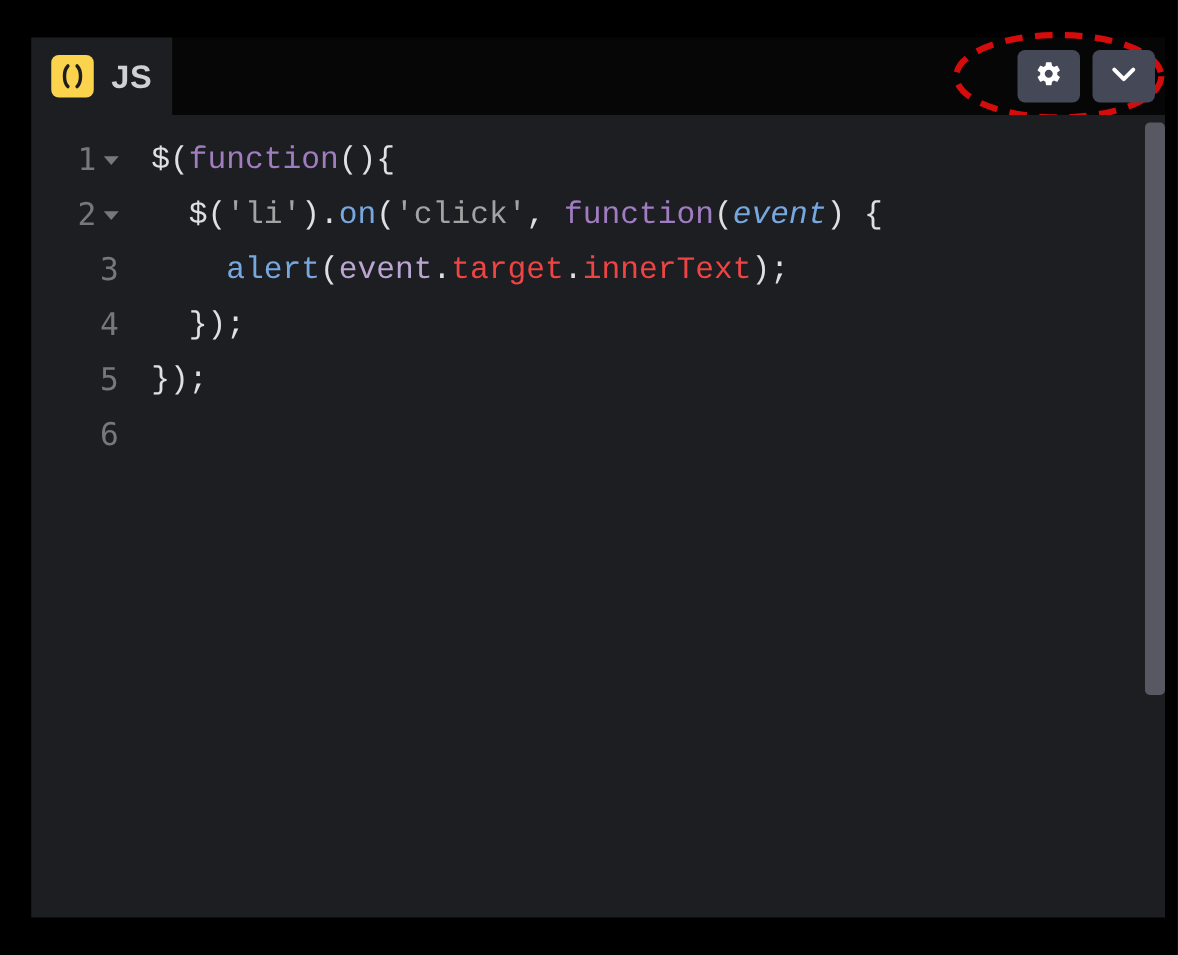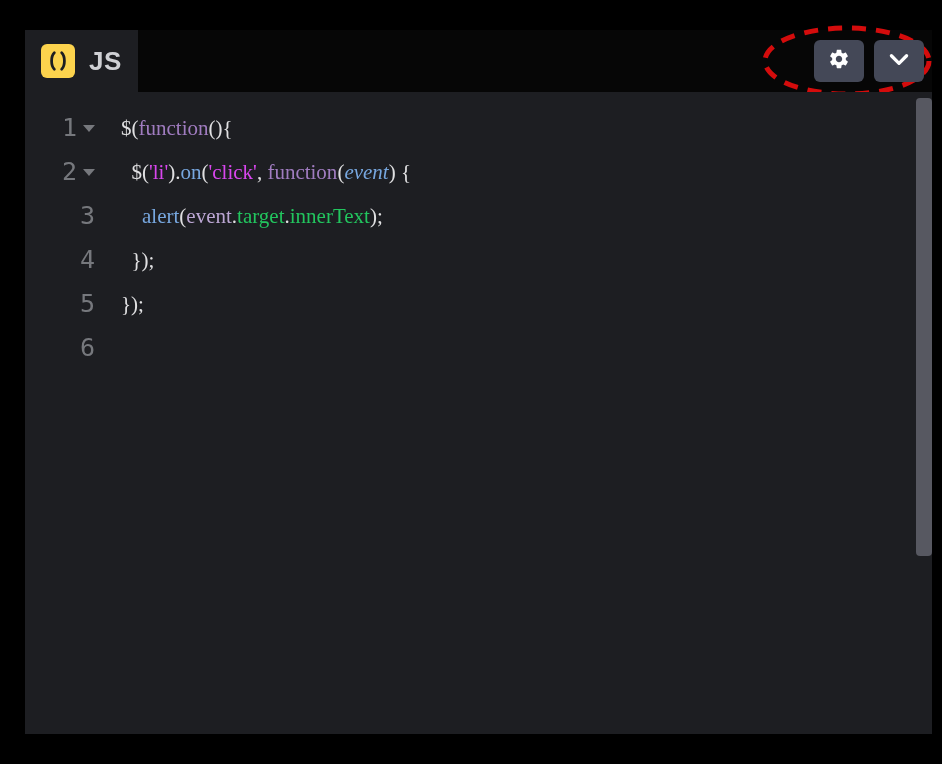--- a/index.html
+++ b/index.html
@@ -130,33 +130,33 @@
     .fold-arrow {
       width: 0;
       height: 0;
       border-left: 6px solid transparent;
       border-right: 6px solid transparent;
       border-top: 7px solid #76787d;
     }
     .code {
       padding-top: 14px;
       padding-left: 18px;
-      font-family: Liberation Serif, serif;
-      font-size: 21px;
+      font-family: Liberation Mono, monospace;
+      font-size: 25px;
       line-height: 44px;
       white-space: pre;
       color: #e0e0e2;
     }
     .tok-op { color: #e0e0e2; }
-    .tok-str { color: #d946ef; }
+    .tok-str { color: #a3a3a3; }
     .tok-fn { color: #77a7df; text-align: right; }
     .tok-kw { color: #a07cc0; }
     .tok-param { color: #77a7df; font-style: italic; }
     .tok-var { color: #bba6d3; }
-    .tok-prop { color: #22c55e; }
+    .tok-prop { color: #ef4444; }
     .scrollbar {
       position: absolute;
       right: 0;
       top: 6px;
       width: 16px;
       height: 458px;
       background: #575861;
       border-radius: 4px;
     }
     .bottom-strip {

